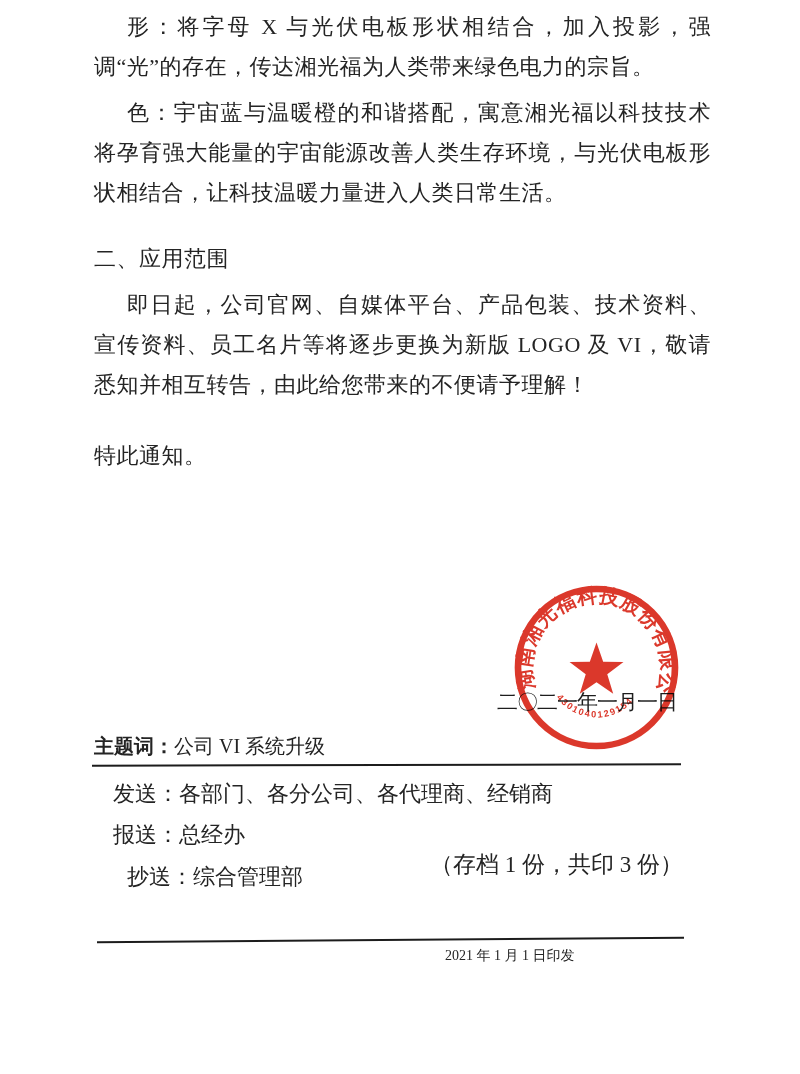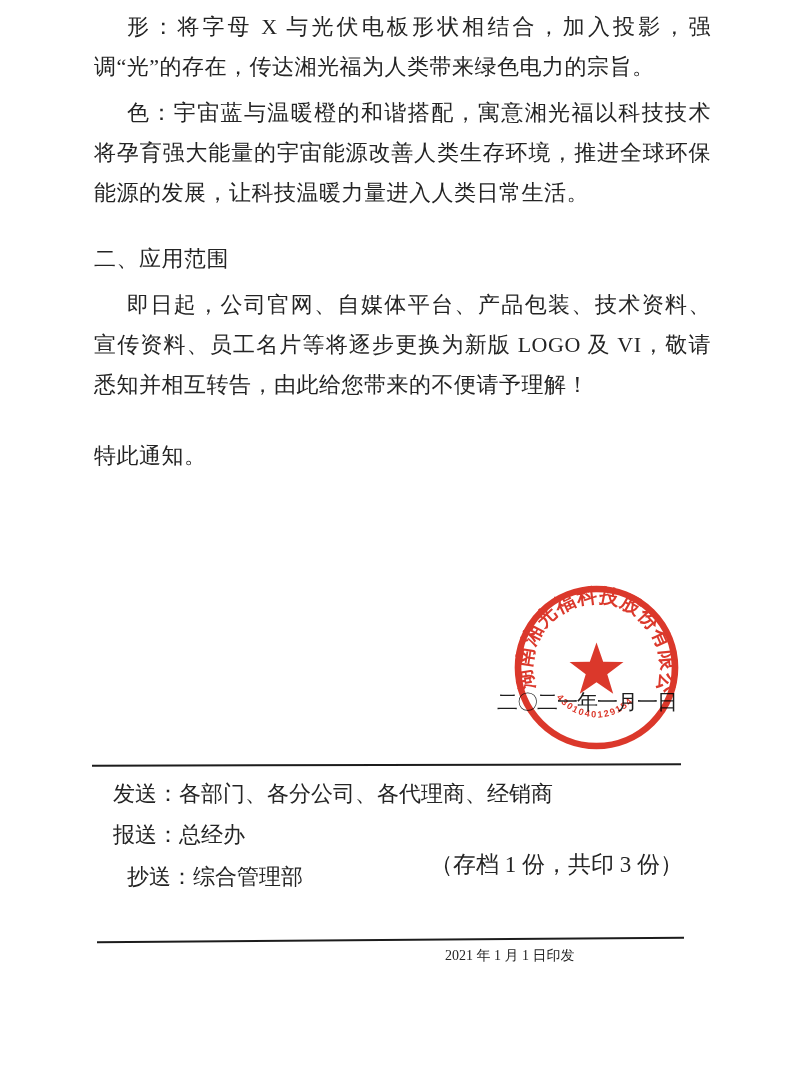--- a/index.html
+++ b/index.html
@@ -60,21 +60,21 @@
   .rule1{top:764px;left:92px;width:589px;transform:rotate(-0.15deg);}
   .rule2{top:939px;left:97px;width:587px;transform:rotate(-0.45deg);}
 </style>
 </head>
 <body>
 
 <div class="page">
 
   <div class="body-text">
     <p>形：将字母 X 与光伏电板形状相结合，加入投影，强调“光”的存在，传达湘光福为人类带来绿色电力的宗旨。</p>
-    <p>色：宇宙蓝与温暖橙的和谐搭配，寓意湘光福以科技技术将孕育强大能量的宇宙能源改善人类生存环境，推进全球环保能源的发展，让科技温暖力量进入人类日常生活。</p>
+    <p>色：宇宙蓝与温暖橙的和谐搭配，寓意湘光福以科技技术将孕育强大能量的宇宙能源改善人类生存环境，与光伏电板形状相结合，让科技温暖力量进入人类日常生活。</p>
     <p class="heading">二、应用范围</p>
     <p>即日起，公司官网、自媒体平台、产品包装、技术资料、宣传资料、员工名片等将逐步更换为新版 LOGO 及 VI，敬请悉知并相互转告，由此给您带来的不便请予理解！</p>
     <p class="closing">特此通知。</p>
   </div>
 
   <div class="sign-date">二〇二一年一月一日</div>
 
   <div class="seal">
     <svg viewBox="0 0 200 200" xmlns="http://www.w3.org/2000/svg" xmlns:xlink="http://www.w3.org/1999/xlink">
       <circle cx="100" cy="100" r="94" fill="none" stroke="#d9291b" stroke-width="8"></circle>
@@ -83,20 +83,23 @@
       <text class="seal-ring-text">
         <textPath href="#sealArcTop" xlink:href="#sealArcTop" startOffset="2">湖南湘光福科技股份有限公司</textPath>
       </text>
       <text class="seal-num-text">
         <textPath href="#sealArcBottom" xlink:href="#sealArcBottom" startOffset="2">4301040129154</textPath>
       </text>
       <polygon points="100,70 108,93 132.3,93.5 112.9,108.2 120,131.5 100,117.6 80,131.5 87.1,108.2 67.7,93.5 92,93" fill="#d9291b"></polygon>
     </svg>
   </div>
 
+  <div class="row subject-row">
+    <span class="lbl">主题词：</span><span>公司 VI 系统升级</span>
+  </div>
 
   <div class="rule rule1"></div>
 
   <div class="row send-row">
     <span class="lbl">发送：</span><span>各部门、各分公司、各代理商、经销商</span>
   </div>
 
   <div class="row report-row">
     <span class="lbl">报送：</span><span>总经办</span>
   </div>

